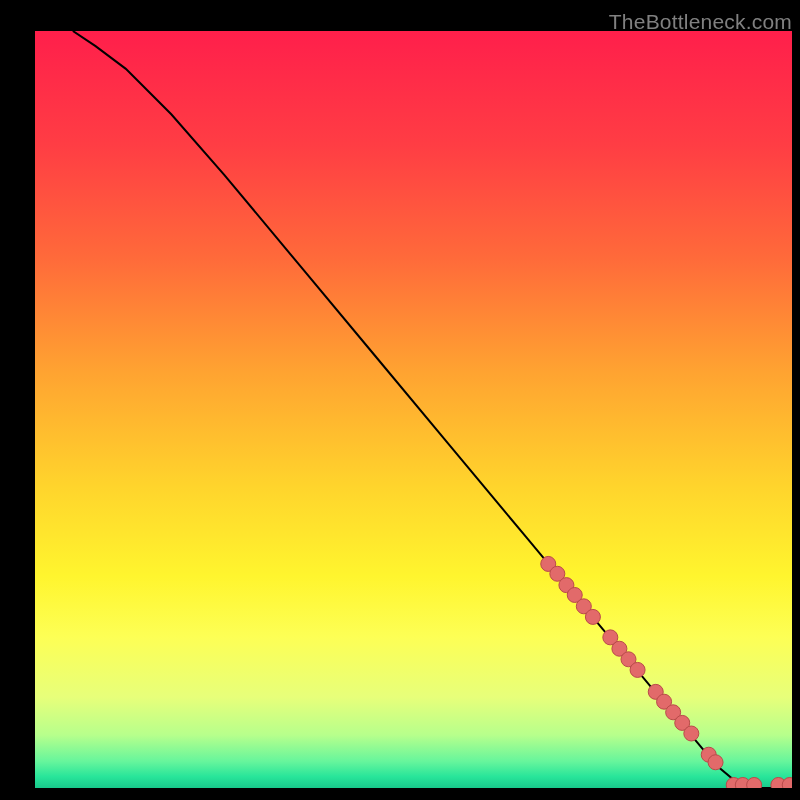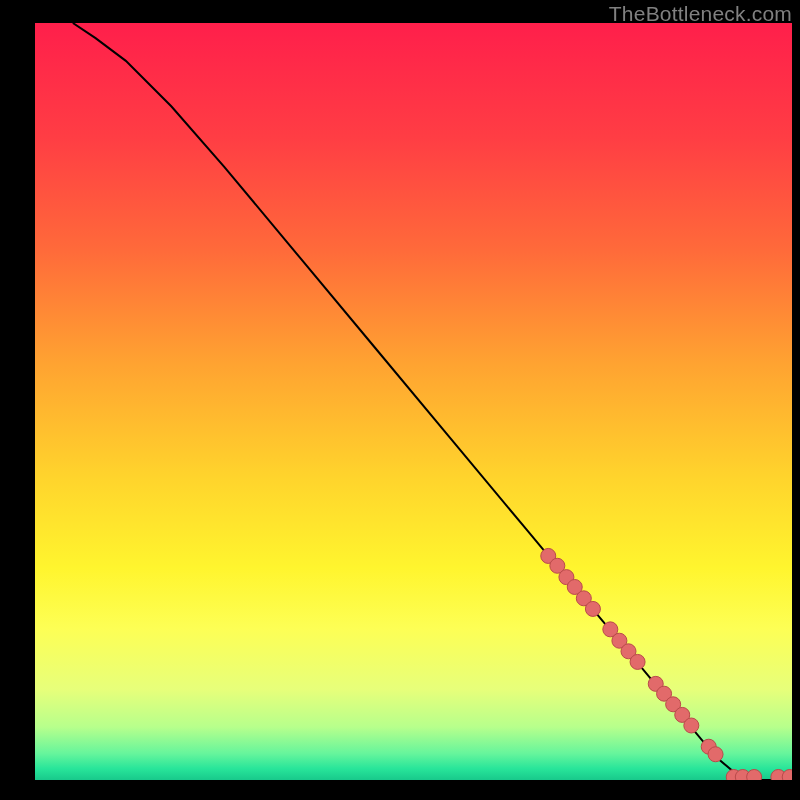--- a/index.html
+++ b/index.html
@@ -9,20 +9,21 @@
     height: 800px;
     background: #000;
     overflow: hidden;
     font-family: Arial, Helvetica, sans-serif;
   }
   .stage {
     position: relative;
     width: 800px;
     height: 576px;
     background: #000;
+    margin-top: 8px;
   }
   .plot {
     position: absolute;
     left: 35px;
     top: 23px;
     width: 757px;
     height: 757px;
     overflow: hidden;
   }
   .watermark {

